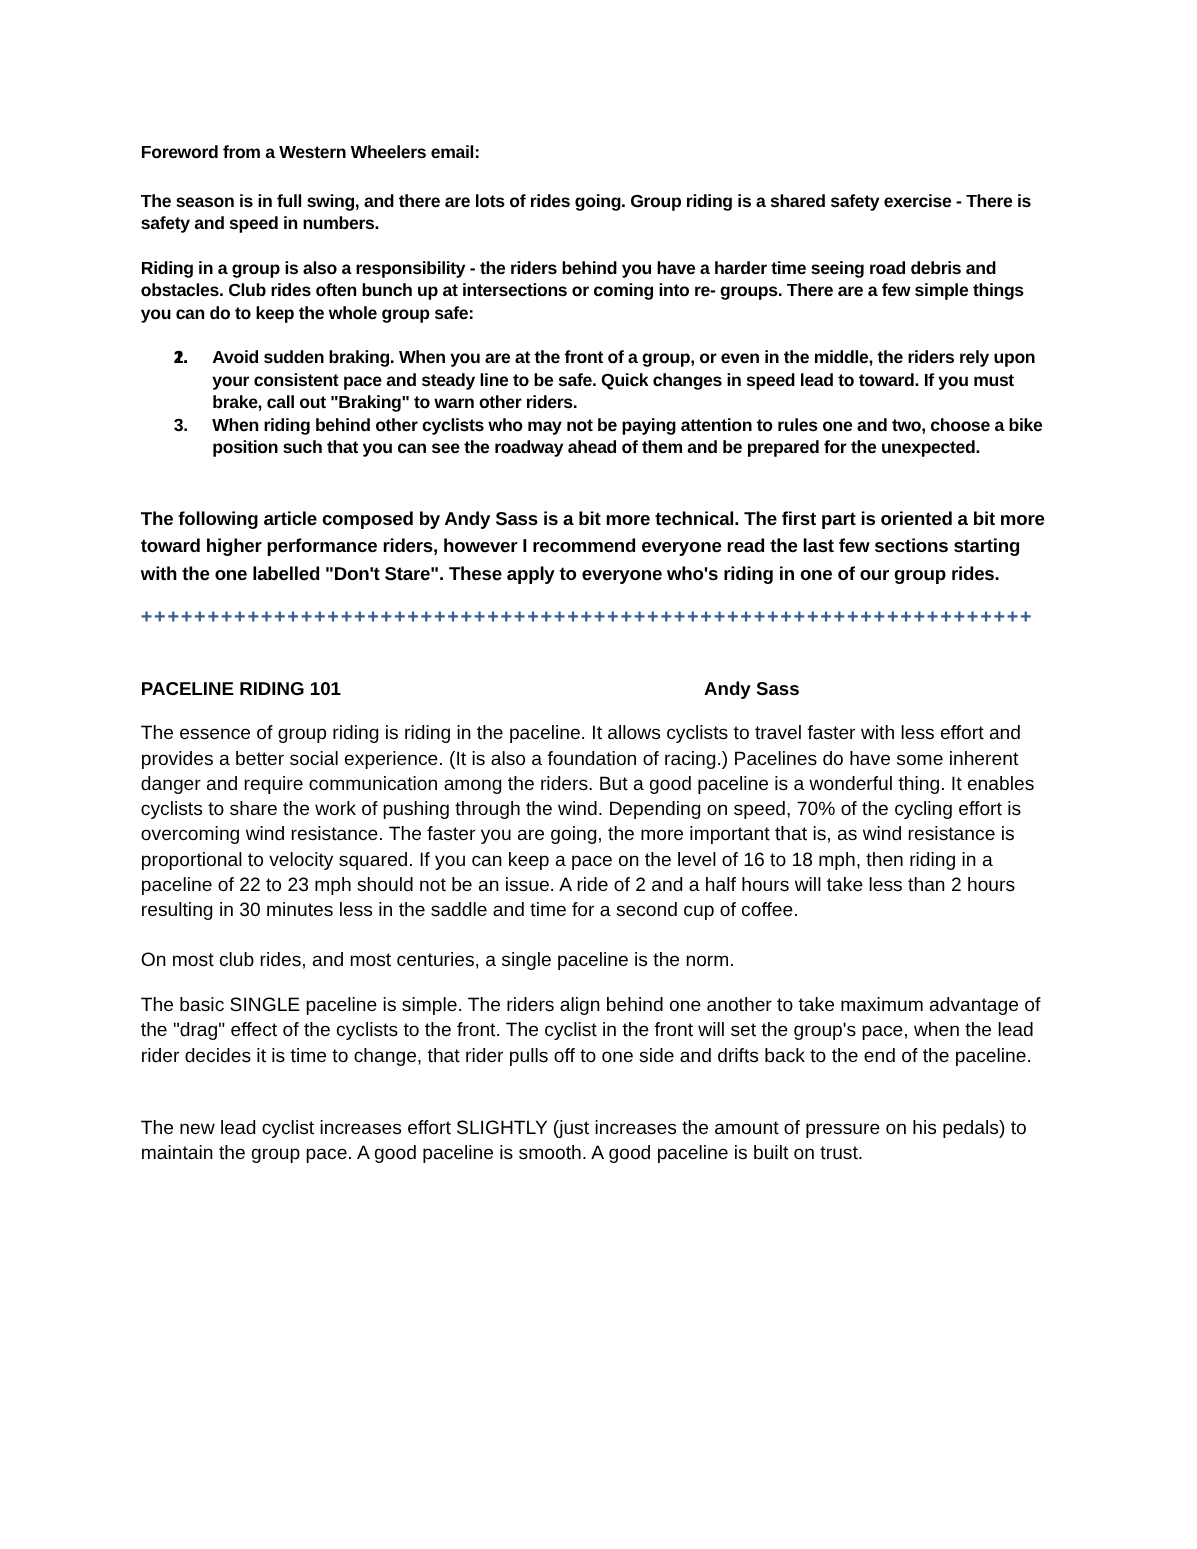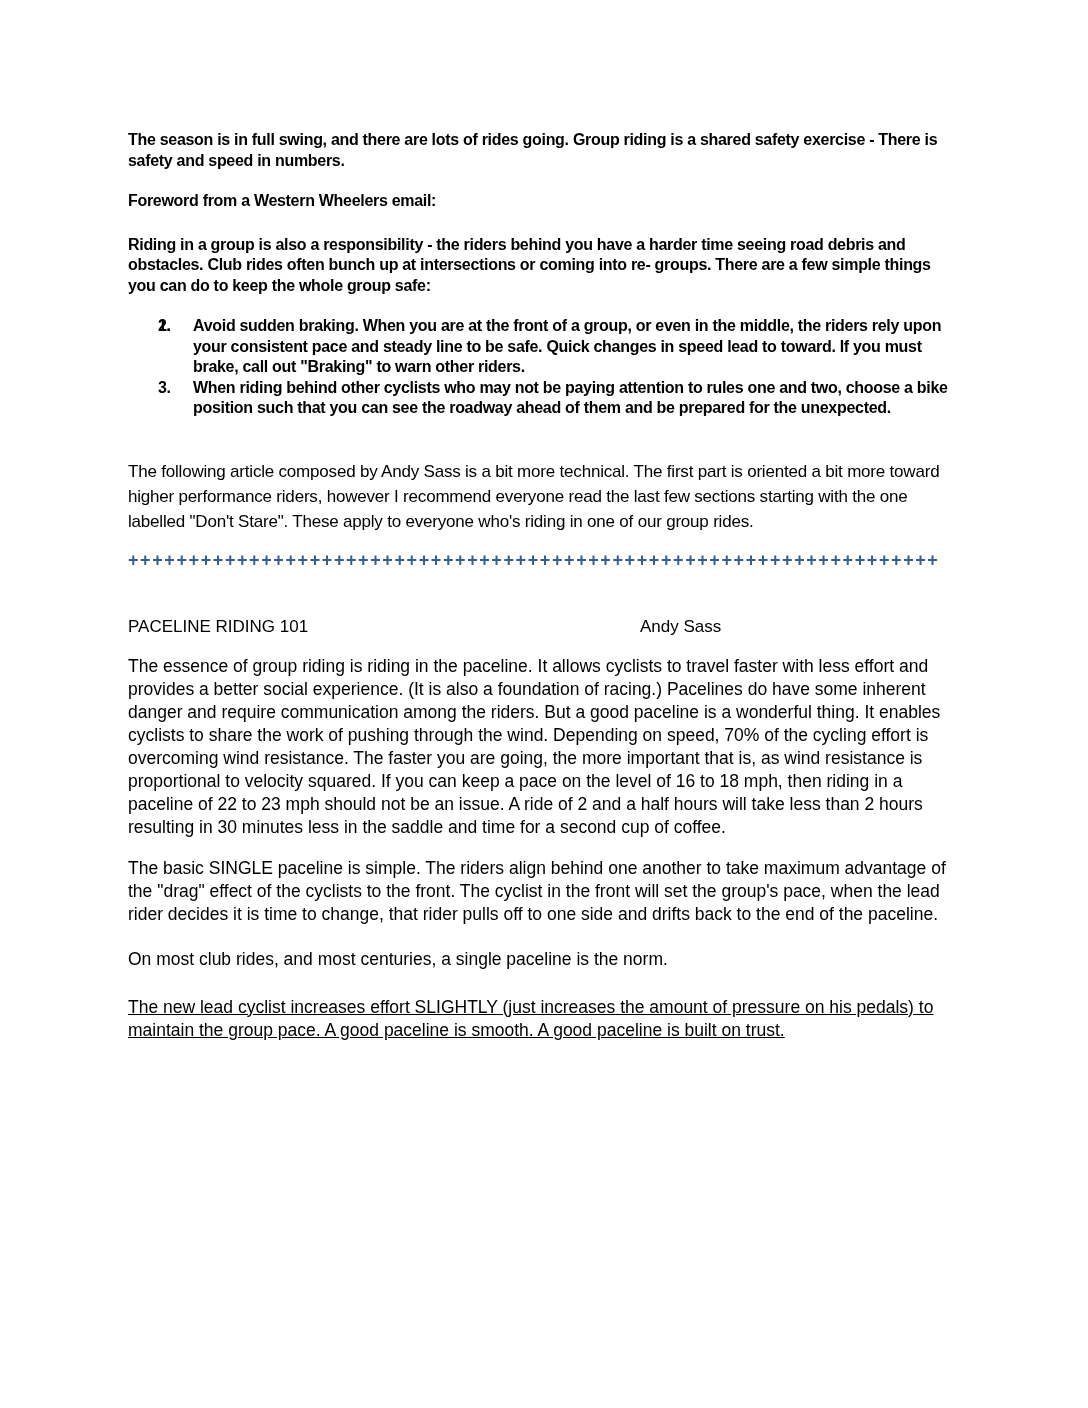--- a/index.html
+++ b/index.html
@@ -34,69 +34,69 @@
   .fw-list-item { position: relative; padding-left: 65px; }
   .fw-list-number {
     position: absolute;
     left: 30px;
     top: 0;
     font-weight: 700;
   }
 
   
   .note {
-    font-weight: 400;
+    font-weight: 700;
     font-size: 17px;
     line-height: 25px;
     letter-spacing: -0.2px;
     margin: 40px 0 0 0;
   }
 
   
   .divider {
     font-weight: 700;
     font-size: 18px;
     line-height: 20px;
     letter-spacing: 1.6px;
     margin-top: 16px;
     white-space: nowrap;
   }
 
   
   .article-header {
     margin-top: 46px;
-    font-weight: 400;
+    font-weight: 700;
     font-size: 17px;
     line-height: 21px;
   }
   .article-title {
     display: inline-block;
     width: 512px;
   }
   .article-author { display: inline-block; }
 
   .art-para {
     font-weight: 400;
     font-size: 17.5px;
     line-height: 23px;
     margin: 18px 0 0 0;
   }
   .art-para.first { margin-top: 16px; }
   .art-para.gap-lg { margin-top: 22px; }
-  .art-para.gap-xl { margin-top: 25px; text-decoration: underline; }
+  .art-para.gap-xl { margin-top: 43px; }
 </style>
 </head>
 <body>
 
 <div class="page" style="color: rgb(0, 0, 0);">
   <div class="content">
 
+    <div class="fw fw-heading">Foreword from a Western Wheelers email:</div>
+
     <div class="fw fw-para">The season is in full swing, and there are lots of rides going. Group riding is a shared safety exercise - There is safety and speed in numbers.</div>
-
-    <div class="fw fw-heading">Foreword from a Western Wheelers email:</div>
 
     <div class="fw fw-para">Riding in a group is also a responsibility - the riders behind you have a harder time seeing road debris and obstacles. Club rides often bunch up at intersections or coming into re- groups.  There are a few simple things you can do to keep the whole group safe:</div>
 
     <div class="fw fw-list">
       <div class="fw-list-item">
         <span class="fw-list-number">1.</span>
       </div>
       <div class="fw-list-item">
         <span class="fw-list-number">2.</span>
         <span>Avoid sudden braking.   When you are at the front of a group, or even in the middle, the riders rely upon your consistent pace and steady line to be safe.   Quick changes in speed lead to toward.  If you must brake, call out "Braking" to warn other riders.</span>
@@ -112,20 +112,20 @@
 
     <div class="divider" style="color: rgb(54, 95, 145);">+++++++++++++++++++++++++++++++++++++++++++++++++++++++++++++++++++</div>
 
     <div class="article-header">
       <span class="article-title">PACELINE RIDING 101</span><span class="article-author">Andy Sass</span>
     </div>
 
 
     <div class="art-para">The essence of group riding is riding in the paceline. It allows cyclists to travel faster with less effort and provides a better social experience. (It is also a foundation of racing.) Pacelines do have some inherent danger and require communication among the riders. But a good paceline is a wonderful thing. It enables cyclists to share the work of pushing through the wind. Depending on speed, 70% of the cycling effort is overcoming wind resistance.  The faster you are going, the more important that is, as wind resistance is proportional to velocity squared.  If you can keep a pace on the level of 16 to 18 mph, then riding in a paceline of 22 to 23 mph should not be an issue.  A ride of 2 and a half hours will take less than 2 hours resulting in 30 minutes less in the saddle and time for a second cup of coffee.</div>
 
+    <div class="art-para gap-lg">On most club rides, and most centuries, a single paceline is the norm.</div>
+
     <div class="art-para">The basic SINGLE paceline is simple. The riders align behind one another to take maximum advantage of the "drag" effect of the cyclists to the front. The cyclist in the front will set the group's pace, when the lead rider decides it is time to change, that rider pulls off to one side and drifts back to the end of the paceline.</div>
-
-    <div class="art-para gap-lg">On most club rides, and most centuries, a single paceline is the norm.</div>
 
     <div class="art-para gap-xl">The new lead cyclist increases effort SLIGHTLY (just increases the amount of pressure on his pedals) to maintain the group pace. A good paceline is smooth. A good paceline is built on trust.</div>
 
   </div>
 </div>
 
 </body></html>

